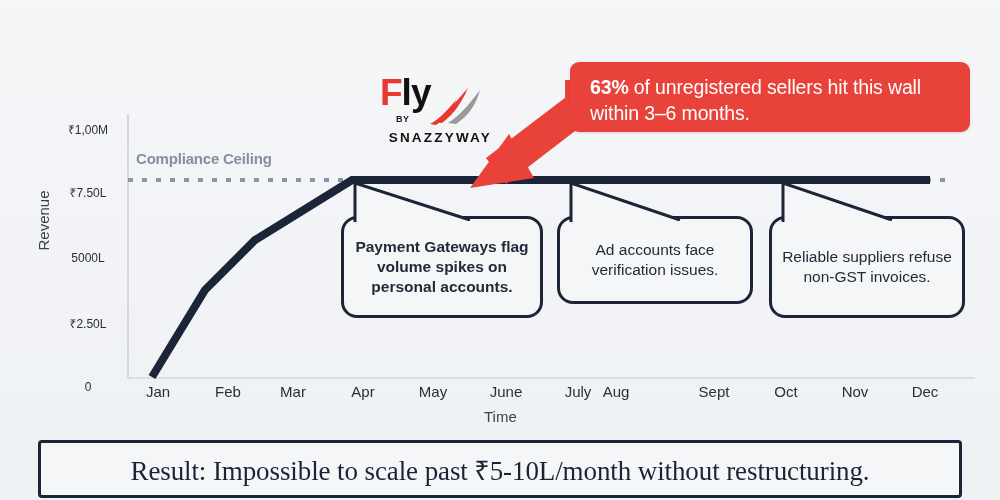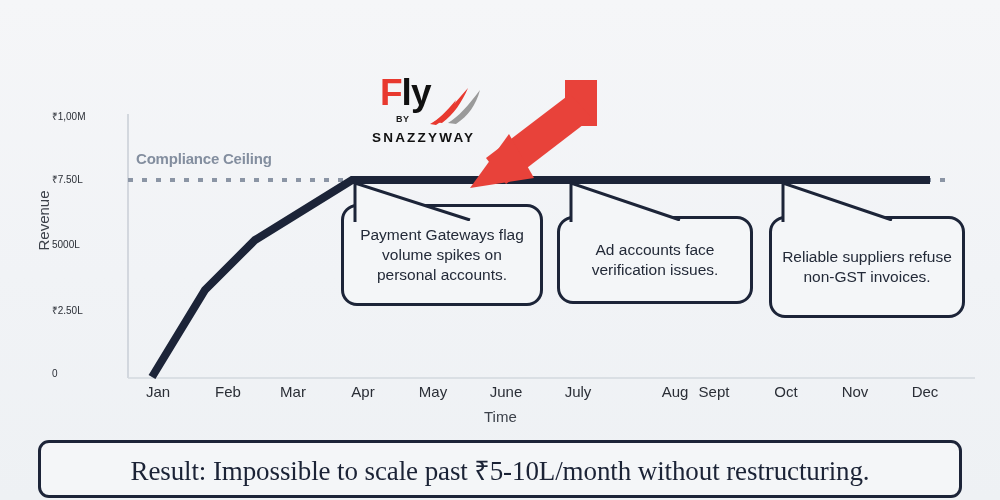--- a/index.html
+++ b/index.html
@@ -57,21 +57,21 @@
     font-size: 9px;
     font-weight: bold;
     color: #1a1a1a;
     letter-spacing: 0.5px;
   }
   #logo .logo-brand {
     position: absolute;
     left: 0px;
     top: 56px;
     width: 120px;
-    text-align: left;
+    text-align: right;
     font-size: 13.5px;
     font-weight: bold;
     letter-spacing: 2.2px;
     color: #111111;
   }
   #logo .logo-wing {
     position: absolute;
     left: 56px;
     top: 12px;
   }
@@ -133,24 +133,25 @@
     width: 90px;
     text-align: center;
     transform: rotate(-90deg);
     font-size: 15px;
     color: #3c414a;
   }
   .y-tick {
     position: absolute;
     right: 0;
     width: 72px;
-    text-align: left;
-    font-size: 10px;
+    text-align: center;
+    font-size: 12px;
     color: #2a2e36;
     white-space: nowrap;
+    margin-top: 12px;
   }
   #y-ticks { position: absolute; left: 48px; top: 0; width: 76px; height: 440px; }
   .x-tick {
     position: absolute;
     top: 0;
     width: 70px;
     margin-left: -35px;
     text-align: center;
     font-size: 15px;
     color: #2a2e36;
@@ -192,21 +193,21 @@
   .bubble-tail { position: absolute; }
 
   
   #result-banner {
     position: absolute;
     left: 38px;
     top: 440px;
     width: 924px;
     height: 58px;
     border: 3px solid #1c2438;
-    border-radius: 11px;
+    border-radius: 4px;
     box-sizing: border-box;
     background: #f4f6f8;
     display: flex;
     align-items: center;
     justify-content: center;
   }
   #result-banner .result-text {
     font-family: "Liberation Serif", serif;
     font-size: 27px;
     color: #1b2336;
@@ -250,32 +251,32 @@
 
     
     <div id="x-ticks">
       <div class="x-tick" style="left:158px">Jan</div>
       <div class="x-tick" style="left:228px">Feb</div>
       <div class="x-tick" style="left:293px">Mar</div>
       <div class="x-tick" style="left:363px">Apr</div>
       <div class="x-tick" style="left:433px">May</div>
       <div class="x-tick" style="left:506px">June</div>
       <div class="x-tick" style="left:578px">July</div>
-      <div class="x-tick" style="left:675px">Aug</div>
+      <div class="x-tick" style="left:616px">Aug</div>
       <div class="x-tick" style="left:714px">Sept</div>
       <div class="x-tick" style="left:786px">Oct</div>
       <div class="x-tick" style="left:855px">Nov</div>
       <div class="x-tick" style="left:925px">Dec</div>
     </div>
 
     
     <div id="x-axis-title">Time</div>
   </div>
 
-  <div class="bubble" style="left:341px; top:204px; width:202px; height:102px;">
+  <div class="bubble" style="left:341px; top:216px; width:202px; height:102px;font-weight:bold;">
     <span>Payment Gateways flag volume spikes on personal accounts.</span>
   </div>
   <svg class="bubble-tail" style="left:352px; top:180px;" width="130" height="46" viewBox="0 0 130 46">
     <path d="M3,42 L3,3 L118,40" fill="#f4f6f8" stroke="#1c2438" stroke-width="3" stroke-linejoin="miter"></path>
     <path d="M6,41 L118,41 L118,44 L6,44 Z" fill="#f4f6f8" stroke="none"></path>
   </svg>
 
   <div class="bubble" style="left:557px; top:216px; width:196px; height:88px;">
     <span>Ad accounts face verification issues.</span>
   </div>
@@ -308,18 +309,22 @@
   <svg id="red-arrow" viewBox="0 0 135 110">
     <path d="M132,4 L132,58 L84,60 L112,38 L60,78 L92,76 L46,104 L12,106 L22,74 L20,96 L70,60 L38,62 L94,22 L78,44 L124,42 Z" fill="#e8423a" opacity="0"></path>
     <g fill="#e8423a">
       <path d="M125,2 L125,52 L62,52 L62,2 Z" opacity="0"></path>
       <path d="M135,0 L135,46 L103,46 L103,0 Z"></path>
       <path d="M108,14 L130,38 L44,104 L24,78 Z"></path>
       <path d="M47,54 L8,108 L72,98 Z"></path>
     </g>
   </svg>
 
+  <div id="red-callout">
+    <div class="callout-tail"></div>
+    <div class="callout-text"><b>63%</b><span> of unregistered sellers hit this wall within 3–6 months.</span></div>
+  </div>
 
   <div id="result-banner">
     <div class="result-text">Result: Impossible to scale past ₹5-10L/month without restructuring.</div>
   </div>
 
 </div>
 
 </body></html>

